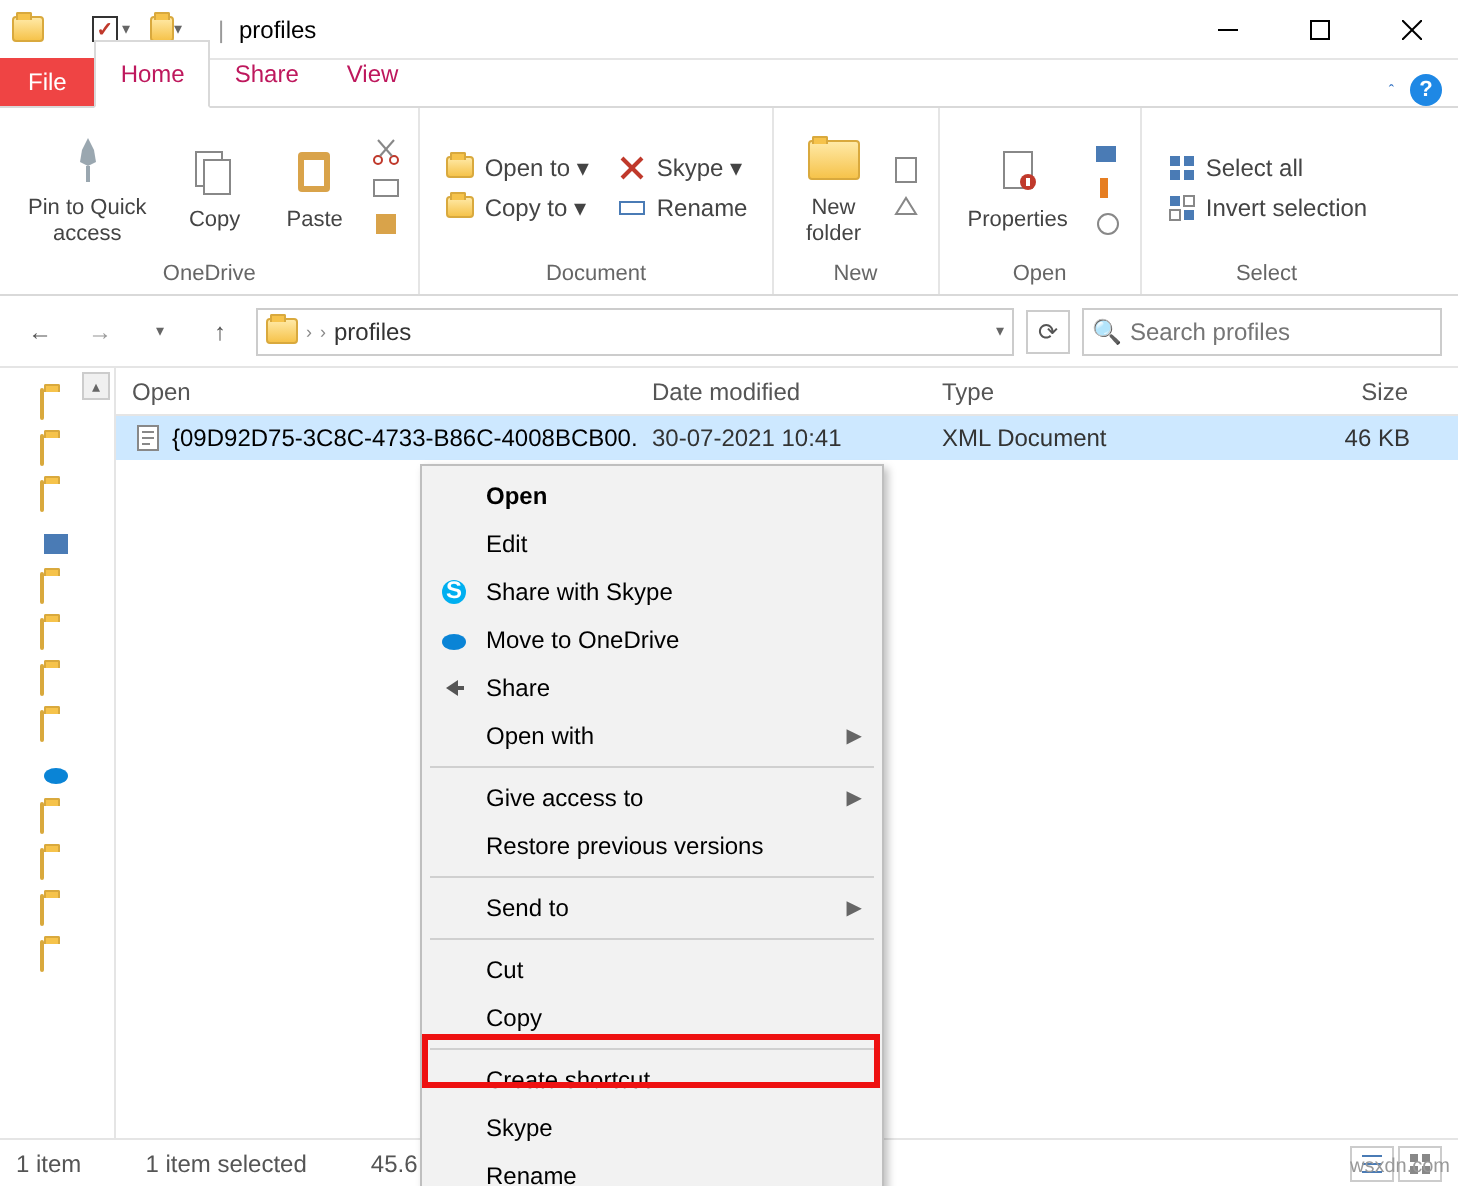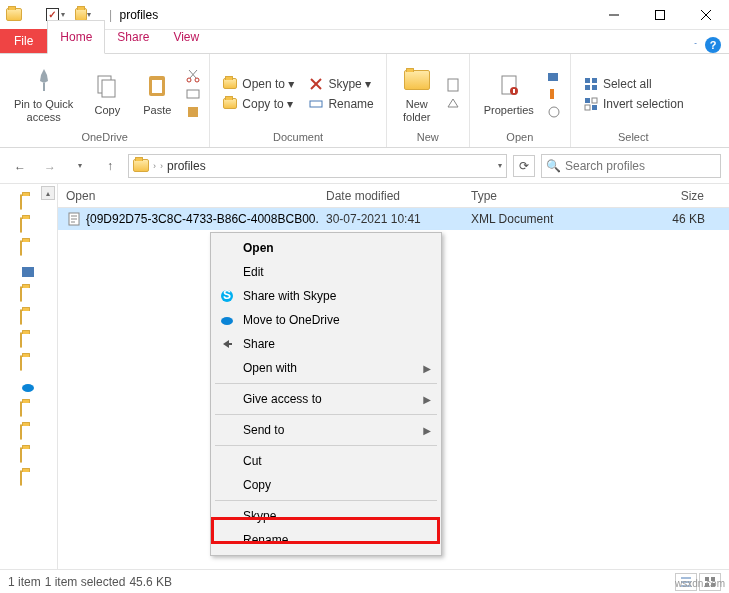--- a/index.html
+++ b/index.html
@@ -56,21 +56,21 @@
 .col.type{width:135px}
 .col.size{flex:1;text-align:right;padding-right:24px}
 .rows{flex:1;overflow:hidden}
 .row{height:22px;display:flex;align-items:center;font-size:12px}
 .row.sel{background:#cde8ff}
 .row .c{padding:0 8px;overflow:hidden;white-space:nowrap;text-overflow:ellipsis}
 .row .c.name{width:260px;display:flex;align-items:center;gap:4px}
 .row .c.date{width:145px;color:#333}
 .row .c.type{width:135px;color:#333}
 .row .c.size{flex:1;text-align:right;padding-right:24px;color:#333}
-.status{height:24px;border-top:1px solid #e5e5e5;display:flex;align-items:center;padding:0 8px;gap:4px;font-size:11px;color:#555}
+.status{height:24px;border-top:1px solid #e5e5e5;display:flex;align-items:center;padding:0 8px;gap:32px;font-size:11px;color:#555}
 .status .spacer{flex:1}
 .view-toggle{display:flex;gap:2px}
 .view-toggle .vt{width:22px;height:18px;border:1px solid #ccc;display:flex;align-items:center;justify-content:center}
 .ctxmenu{position:absolute;left:210px;top:232px;width:232px;background:#f2f2f2;border:1px solid #bfbfbf;box-shadow:2px 2px 4px rgba(0,0,0,.25);padding:3px 2px}
 .cm-item{height:24px;display:flex;align-items:center;padding:0 8px 0 30px;font-size:12px;color:#000;position:relative}
 .cm-item.bold{font-weight:600}
 .cm-item .sub{margin-left:auto;color:#666;font-size:10px}
 .cm-sep{height:1px;background:#d0d0d0;margin:3px 2px}
 .cm-icon{position:absolute;left:6px;width:16px;height:16px;display:flex;align-items:center;justify-content:center}
 .cm-highlight{position:absolute;left:211px;top:517px;width:229px;height:27px;border:3px solid #e11;pointer-events:none}
@@ -440,29 +440,31 @@
     </div>
   <div class="cm-item">
       <span>Open with</span>
       <span class="sub">▶</span>
     </div>
   <div class="cm-sep"></div>
   <div class="cm-item">
       <span>Give access to</span>
       <span class="sub">▶</span>
     </div>
+  <div class="cm-item">Restore previous versions</div>
   <div class="cm-sep"></div>
   <div class="cm-item">
       <span>Send to</span>
       <span class="sub">▶</span>
     </div>
   <div class="cm-sep"></div>
   <div class="cm-item">Cut</div>
   <div class="cm-item">Copy</div>
   <div class="cm-sep"></div>
+  <div class="cm-item">Create shortcut</div>
   <div class="cm-item">Skype</div>
   <div class="cm-item">Rename</div>
 
 </div>
 
 <div class="cm-highlight"></div>
 
 <div class="watermark">wsxdn.com</div>
 
 </body></html>

